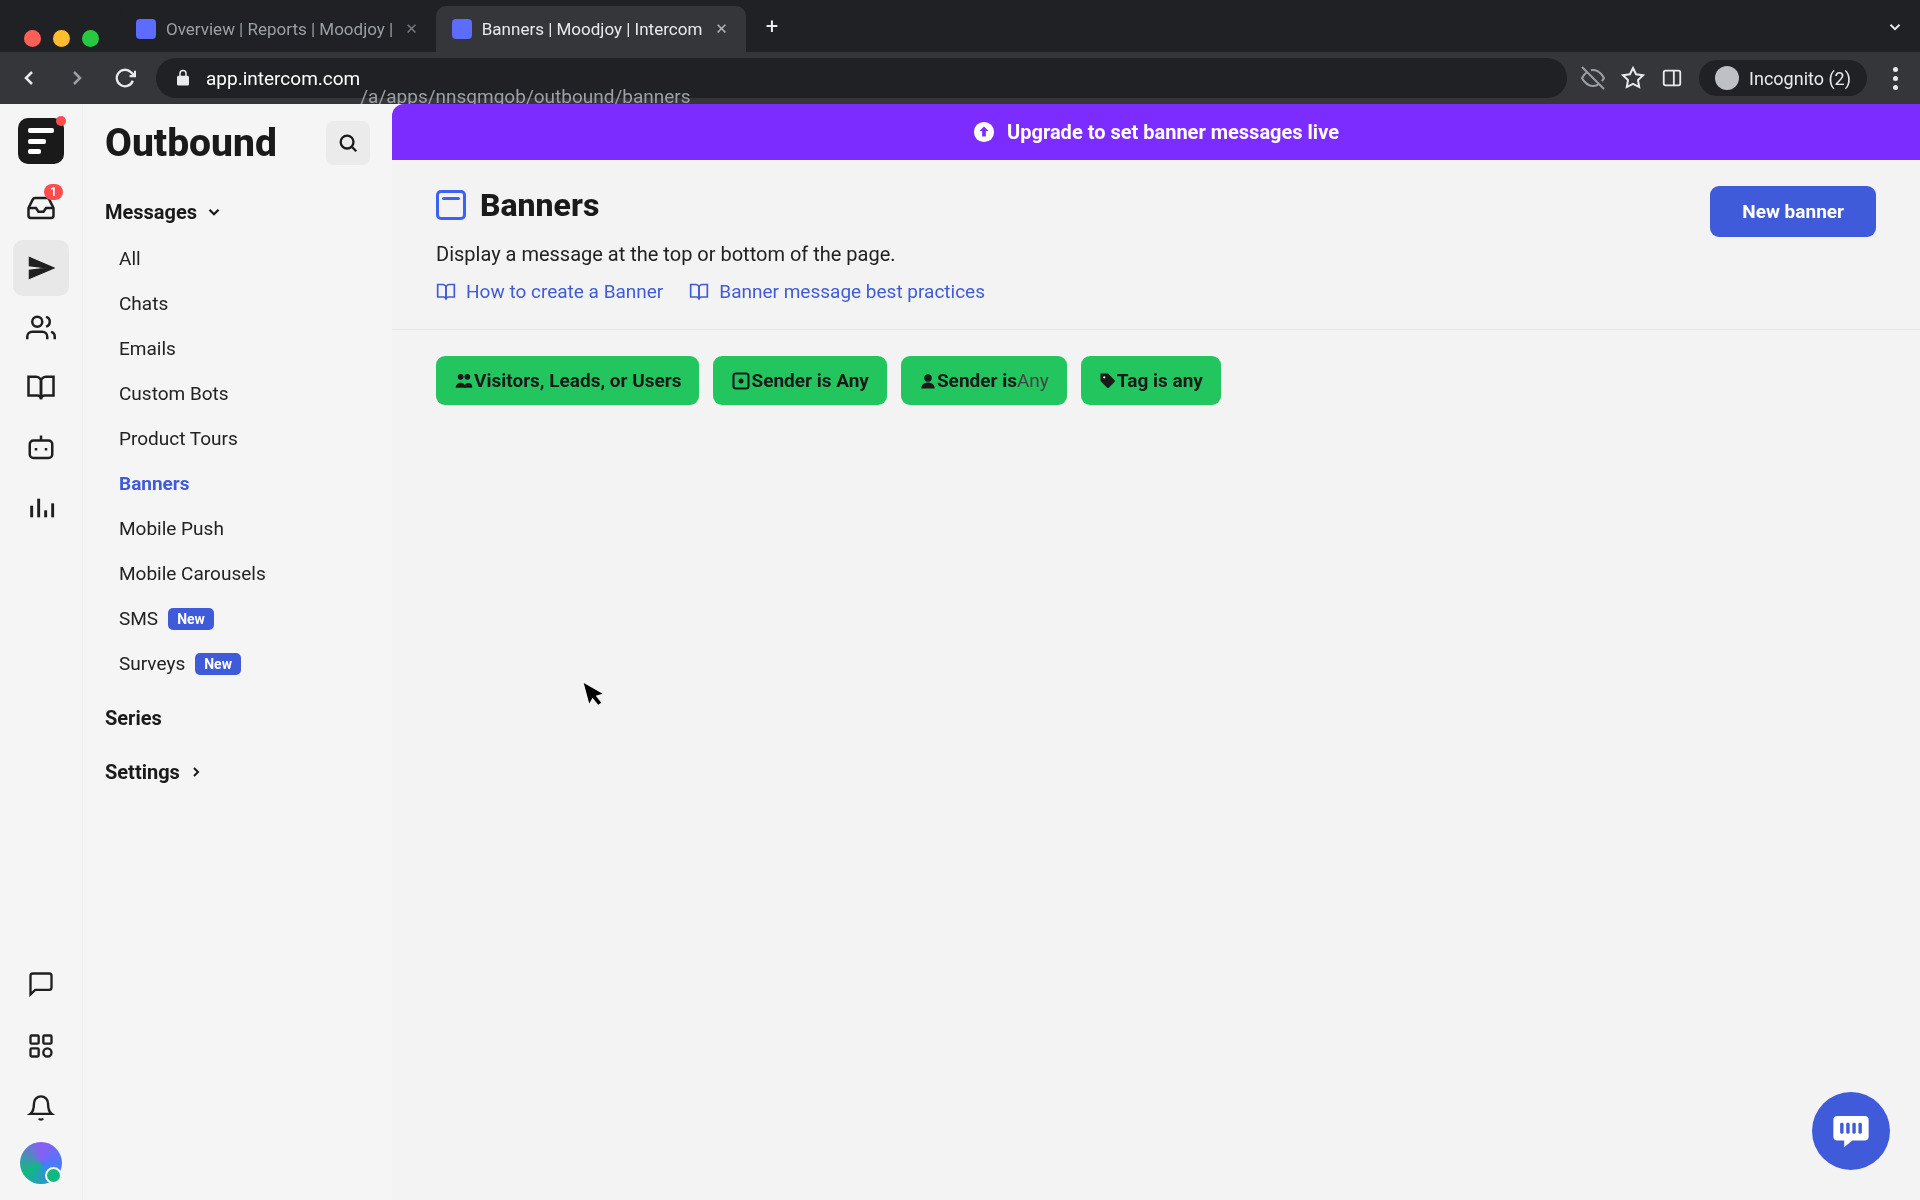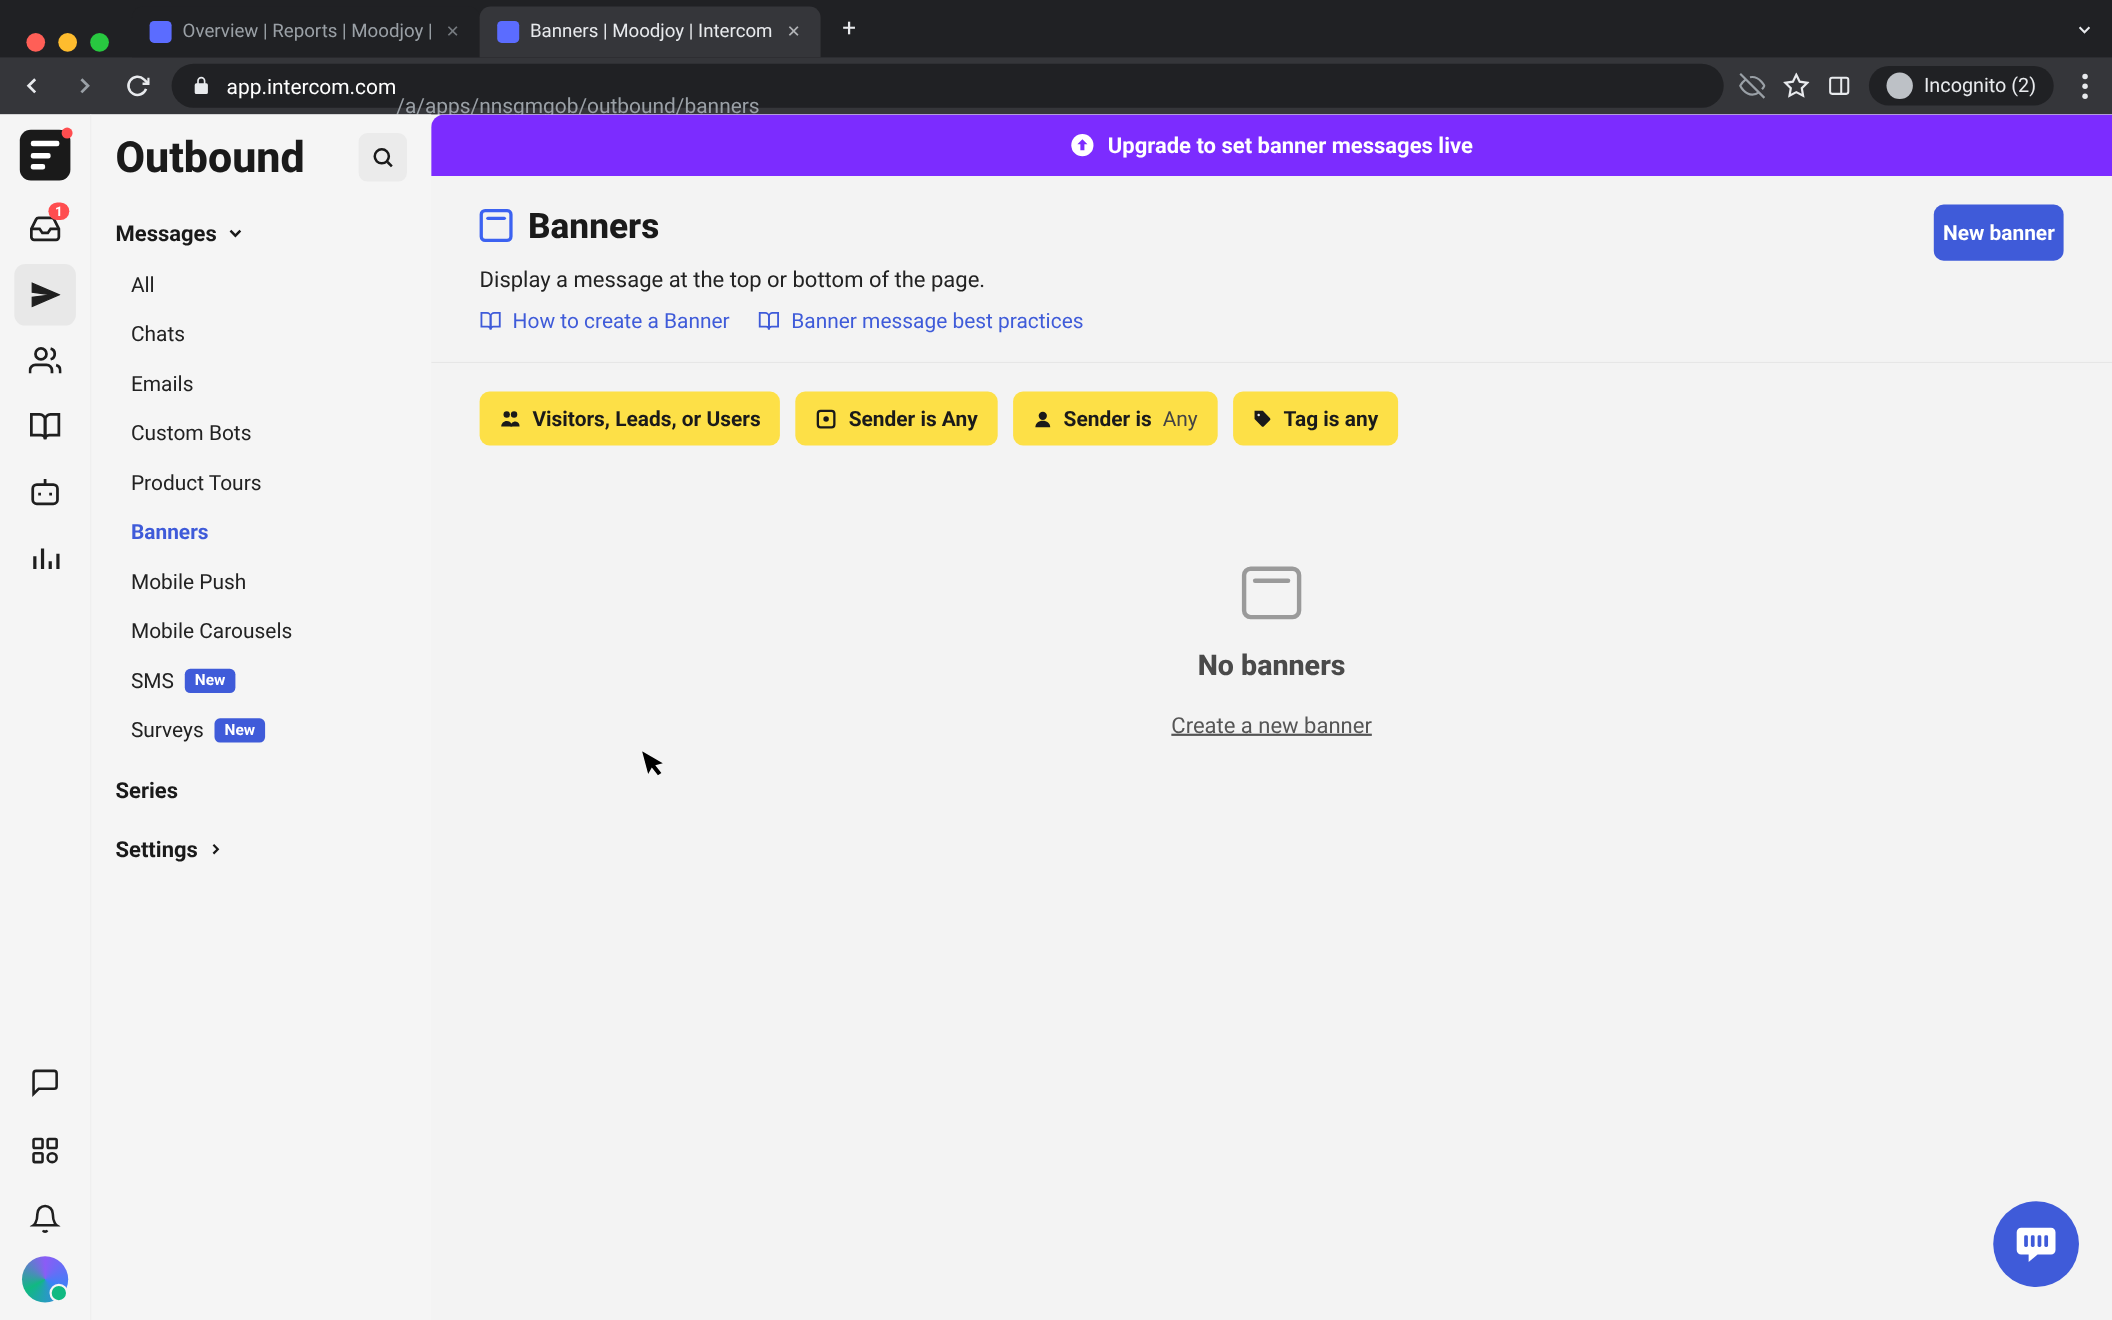--- a/index.html
+++ b/index.html
@@ -69,28 +69,28 @@
 
     
     .main { flex:1; display:flex; flex-direction:column; background:#f3f3f3; border-radius:12px 0 0 0; overflow:hidden;}
     .promo-bar { height:56px; background:#7c2cff; color:#fff; font-size:20px; font-weight:700; display:flex; align-items:center; justify-content:center; gap:12px;}
     .content { padding:26px 44px; }
     .page-head { display:flex; align-items:flex-start; justify-content:space-between; }
     .title-row { display:flex; align-items:center; gap:14px; }
     .title-row .icon-box { width:30px;height:30px;border:3px solid #3c62f1;border-radius:5px;position:relative;}
     .title-row .icon-box::after{content:"";position:absolute;top:4px;left:3px;right:3px;height:3px;background:#3c62f1;border-radius:2px;}
     .page-title { font-size:32px; font-weight:800; color:#1a1a1a; }
-    .new-btn { background:#3f5bd9; color:#fff; font-size:19px; font-weight:700; border:none; border-radius:9px; padding:14px 8px; cursor:pointer;}
+    .new-btn { background:#3f5bd9; color:#fff; font-size:19px; font-weight:700; border:none; border-radius:9px; padding:14px 32px; cursor:pointer;}
     .subtitle { font-size:20px; color:#222; padding-top:18px;}
     .help-links { display:flex; gap:26px; padding-top:14px;}
     .help-link { display:flex; align-items:center; gap:10px; color:#3f5bd9; font-size:19px;}
     .divider { height:1px; background:#e6e6e6; margin:26px -44px 0 -44px;}
 
     .filters { display:flex; gap:14px; padding-top:26px;}
-    .filter-pill { display:flex; align-items:center; gap:10px; background:#fde047; border-radius:9px; padding:13px 18px; font-size:19px; font-weight:700; color:#1a1a1a;}
+    .filter-pill { display:flex; align-items:center; background:#22c55e; border-radius:9px; padding:13px 18px; font-size:19px; font-weight:700; color:#1a1a1a;}
     .filter-pill .sub{font-weight:400;color:#444;}
 
     .empty-state { display:flex; flex-direction:column; align-items:center; padding-top:110px; }
     .empty-icon { width:54px; height:48px; border:4px solid #9a9a9a; border-radius:8px; position:relative;}
     .empty-icon::after{content:"";position:absolute;top:7px;left:6px;right:6px;height:4px;background:#9a9a9a;border-radius:2px;}
     .empty-title { font-size:26px; font-weight:800; color:#4a4a4a; padding-top:28px;}
     .empty-link { font-size:20px; color:#555; text-decoration:underline; padding-top:26px; cursor:pointer;}
 
     .cursor-arrow { position:absolute; top:680px; left:587px; font-size:24px; color:#000; transform:rotate(-15deg);}
 
@@ -382,25 +382,20 @@
         </div>
         <div class="filter-pill">
           <svg width="18" height="18" viewBox="0 0 24 24" fill="#1a1a1a">
               <path d="M20.59 13.41l-7.17 7.17a2 2 0 01-2.83 0L2 12V2h10l8.59 8.59a2 2 0 010 2.82z"></path>
               <circle cx="7" cy="7" r="1.5" fill="#eee"></circle>
             </svg>
           <span>Tag is any</span>
         </div>
       </div>
 
-      <div class="empty-state">
-        <div class="empty-icon"></div>
-        <div class="empty-title">No banners</div>
-        <a class="empty-link">Create a new banner</a>
-      </div>
     </div>
   </div>
 
 </div>
 
 <div class="cursor-arrow">
   <svg width="20" height="26" viewBox="0 0 16 22">
       <path d="M0 0l0 18 4-4 3 7 3-1-3-7 6 0z" fill="#000"></path>
     </svg>
 </div>

